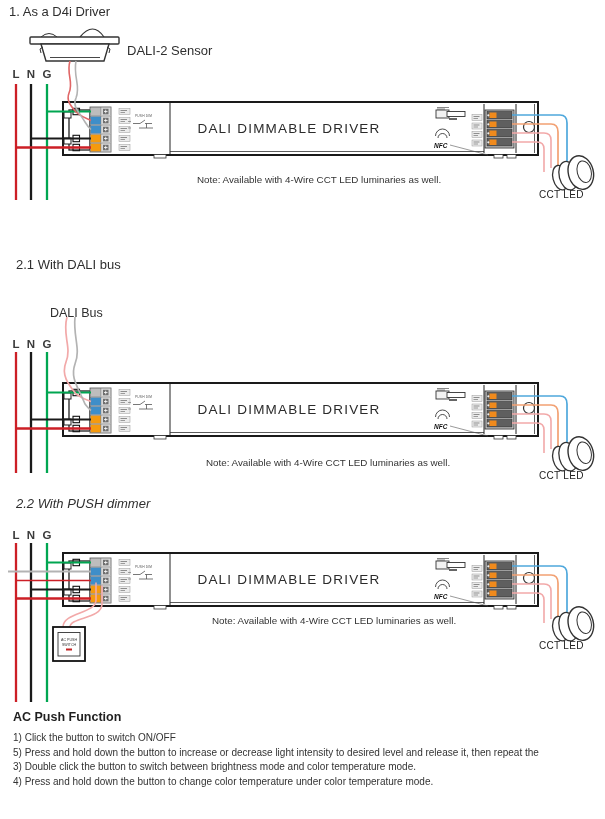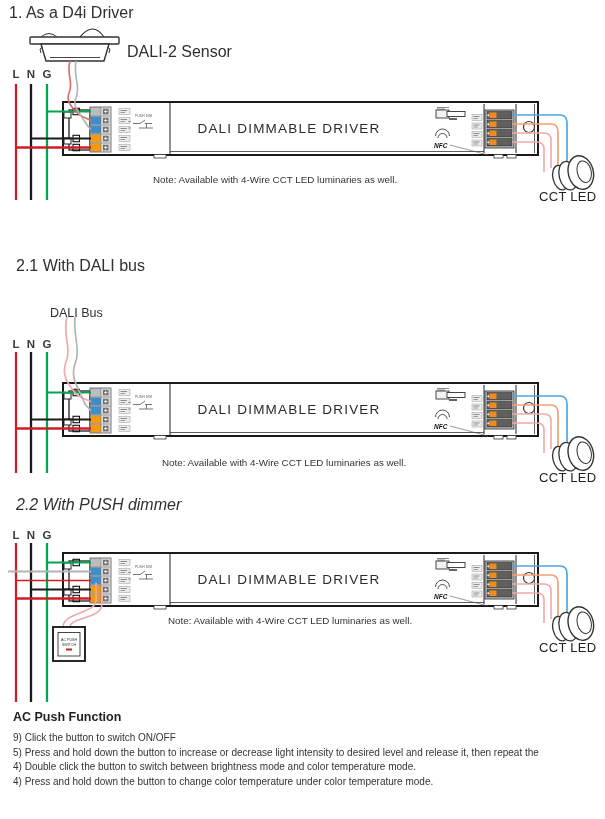--- a/index.html
+++ b/index.html
@@ -1,24 +1,24 @@
 <!DOCTYPE html>
 <html><head>
 <meta charset="utf-8">
 <style>
   html,body{margin:0;padding:0;background:#fff;}
   .page{position:relative;width:605px;height:819px;background:#fff;
         font-family:"Liberation Sans",sans-serif;overflow:hidden;}
   svg{position:absolute;left:0;top:0;}
   svg text{font-family:"Liberation Sans",sans-serif;}
   .txt{position:absolute;color:#333;white-space:nowrap;}
-  .h{font-size:16px;color:#2f2f2f;}
+  .h{font-size:13px;color:#2f2f2f;}
   .lng{font-size:11.5px;font-weight:bold;color:#3a3a3a;width:12px;text-align:center;}
-  .note{font-size:9.8px;color:#333;}
-  .led{font-size:13px;color:#222;letter-spacing:.3px;}
+  .note{font-size:9.8px;color:#333;margin-left:44px;}
+  .led{font-size:10px;color:#222;letter-spacing:.3px;}
   .ftitle{font-size:12.5px;font-weight:bold;color:#1f1f1f;}
   .flines{font-size:10px;line-height:14.7px;color:#333;}
 </style>
 </head>
 <body>
 
 <div class="page">
 
   <svg id="wiring" width="605" height="819" viewBox="0 0 605 819">
       <g>
@@ -467,18 +467,18 @@
 
   <div class="txt h" style="left:16px;top:496px;font-style:italic;">2.2 With PUSH dimmer</div>
   <div class="txt lng" style="left:10px;top:529px;">L</div>
   <div class="txt lng" style="left:25px;top:529px;">N</div>
   <div class="txt lng" style="left:41px;top:529px;">G</div>
   <div class="txt note" style="left:168px;top:615px;">Note: Available with 4-Wire CCT LED luminaries as well.</div>
   <div class="txt led" style="left:539px;top:640px;">CCT LED</div>
 
   <div class="txt ftitle" style="left:13px;top:710px;">AC Push Function</div>
   <div class="flines" style="position:absolute;left:13px;top:731px;">
-    <div class="txt-line">9) Click the button to switch ON/OFF</div>
+    <div class="txt-line">1) Click the button to switch ON/OFF</div>
     <div class="txt-line">5) Press and hold down the button to increase or decrease light intensity to desired level and release it, then repeat the</div>
-    <div class="txt-line">4) Double click the button to switch between brightness mode and color temperature mode.</div>
+    <div class="txt-line">3) Double click the button to switch between brightness mode and color temperature mode.</div>
     <div class="txt-line">4) Press and hold down the button to change color temperature under color temperature mode.</div>
   </div>
 </div>
 
 </body></html>

